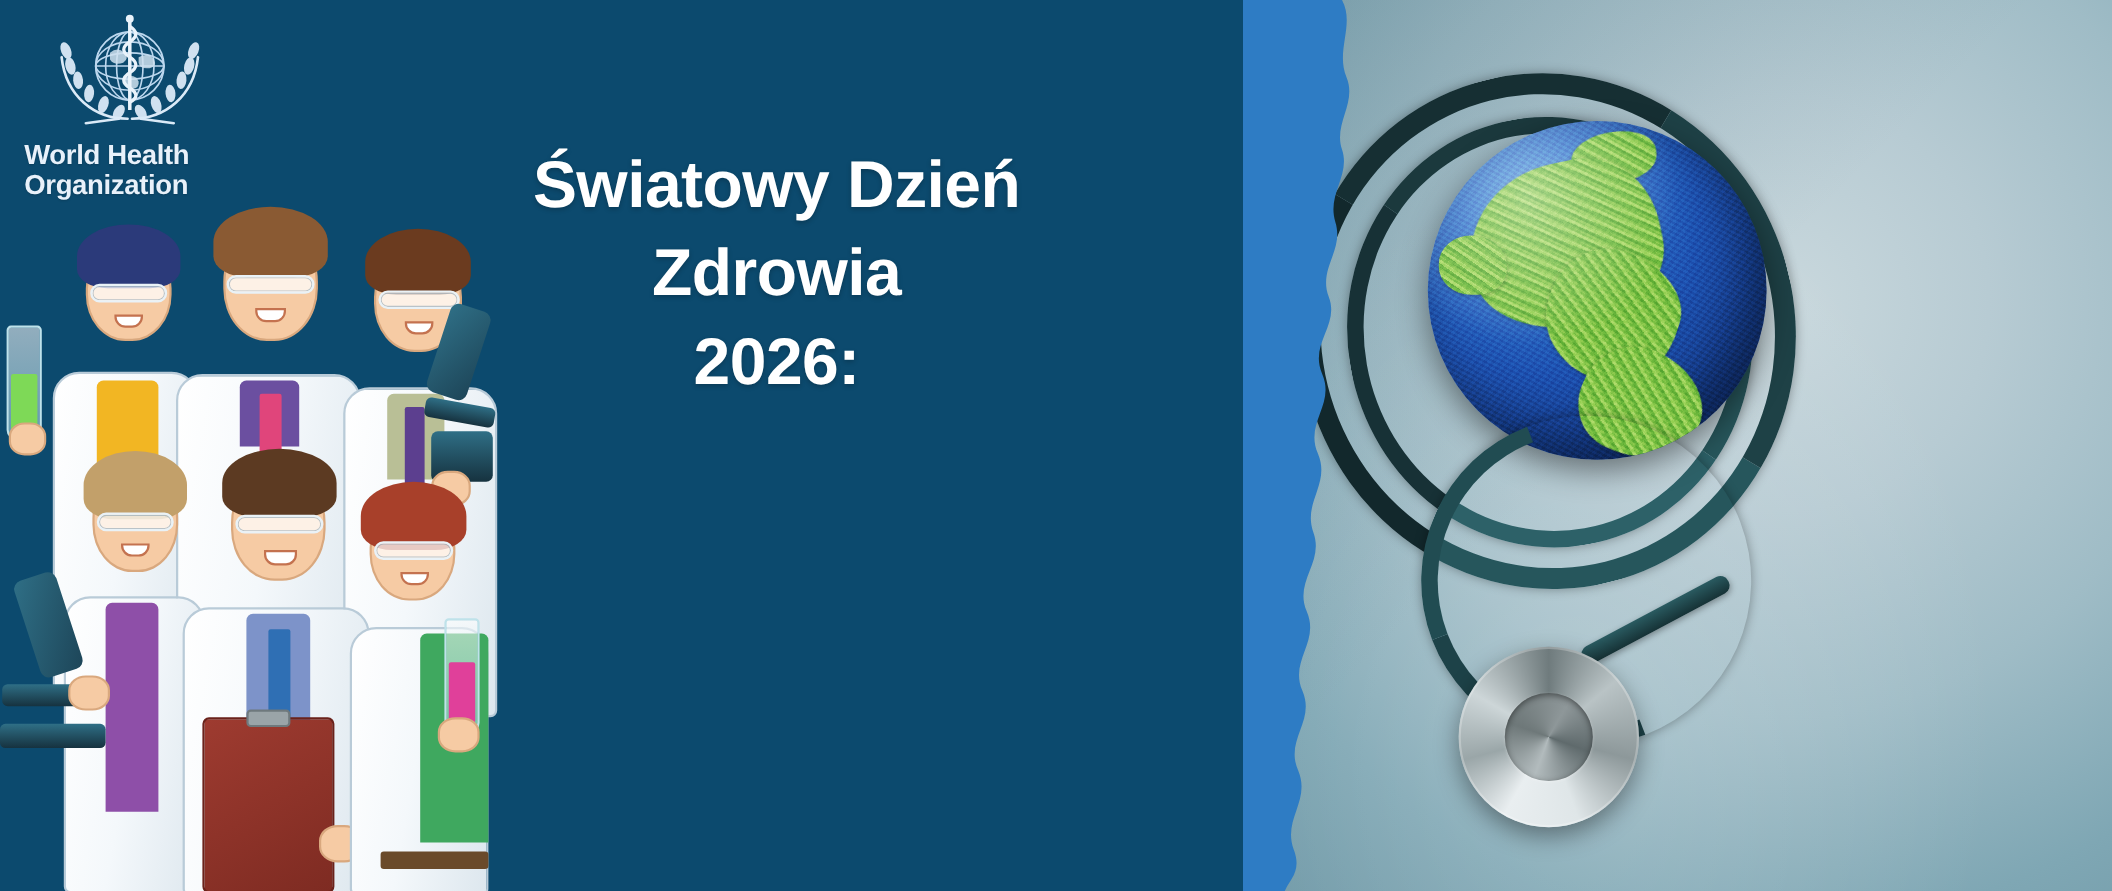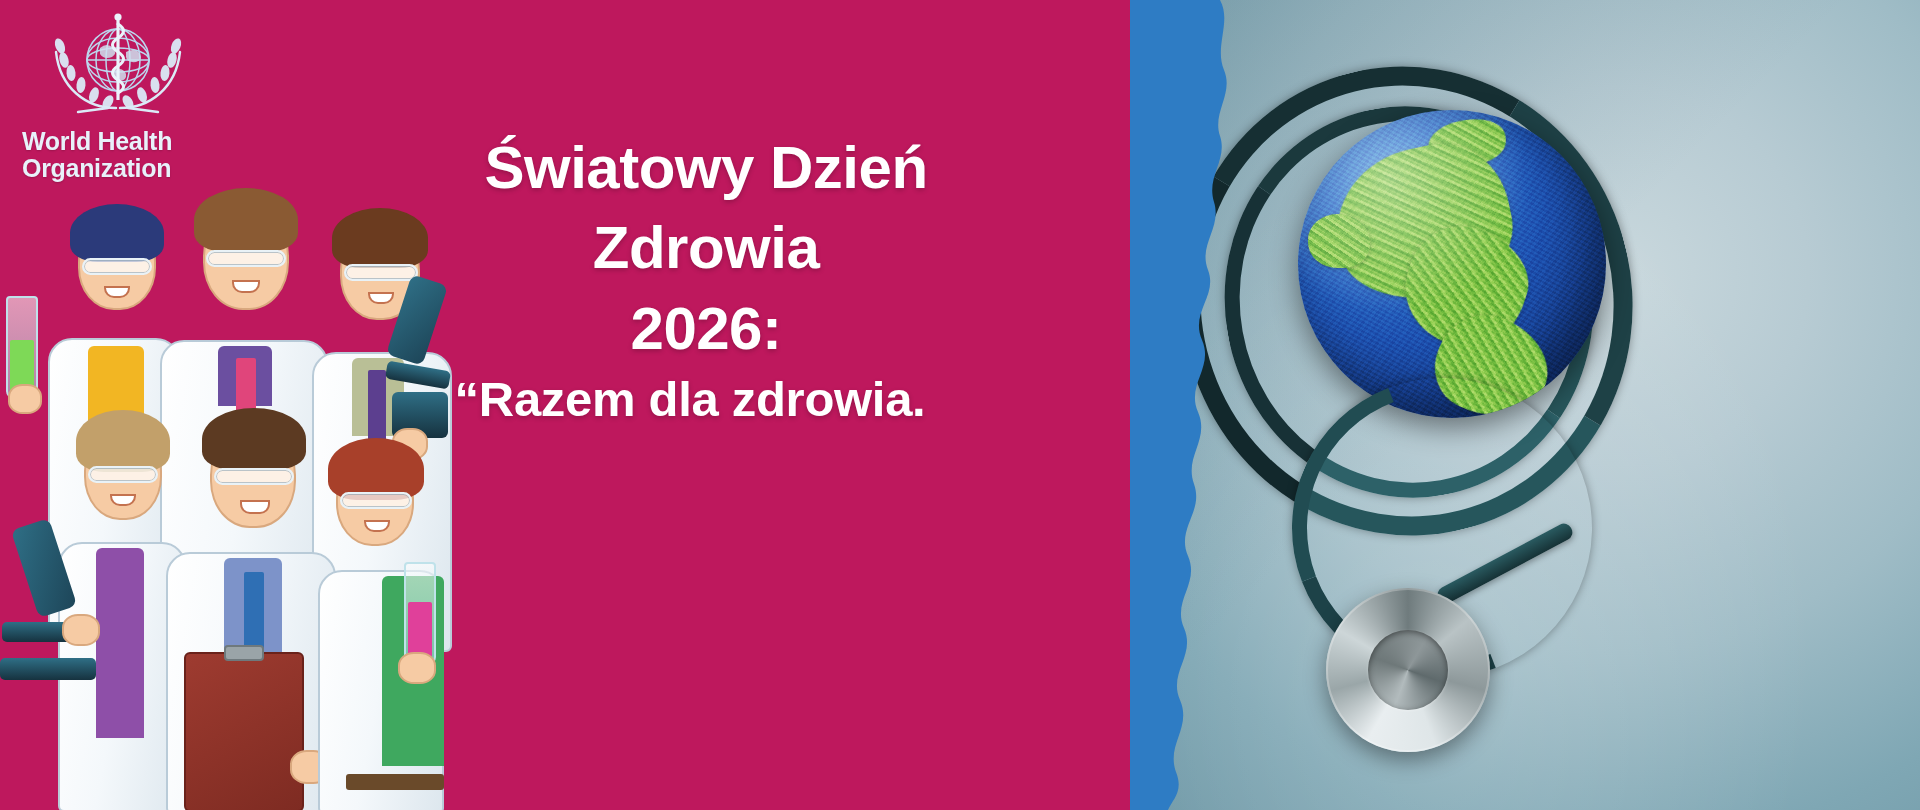--- a/index.html
+++ b/index.html
@@ -3,21 +3,21 @@
 <meta charset="utf-8">
 <title>World Health Day Banner</title>
 <style>
   * { margin:0; padding:0; box-sizing:border-box; }
   html,body { background:#222; }
   .banner {
     position:relative;
     width:1920px; height:810px;
     overflow:hidden;
     font-family:"Liberation Sans", sans-serif;
-    background:#be185d;
+    background:#0c4a6e;
   }
 
   
   .photo {
     position:absolute; top:0; right:0;
     width:790px; height:810px;
     background:
       radial-gradient(circle at 62% 34%, #c9d8dd 0%, #b7cbd3 26%, #9fbcc6 52%, #7fa7b4 78%, #6f98a6 100%);
     overflow:hidden;
   }
@@ -352,21 +352,20 @@
         <div>Organization</div>
       </div>
     </div>
 
     <div class="headline">
       <div>Światowy Dzień Zdrowia</div>
       <div>2026:</div>
     </div>
 
     <div class="quote">
-      <div>“Razem dla zdrowia.</div>
     </div>
 
     <div class="scientists">
 
       <div class="sci">
         <div class="coat" style="left:48px; top:168px; width:132px; height:300px;"></div>
         <div class="shirt" style="left:88px; top:176px; width:56px; height:150px; background:#f2b623;"></div>
         <div class="head" style="left:78px; top:48px; width:78px; height:92px;"></div>
         <div class="hair" style="left:70px; top:34px; width:94px; height:58px; background:#2b3a7a;"></div>
         <div class="goggles" style="left:82px; top:88px; width:70px;"></div>

